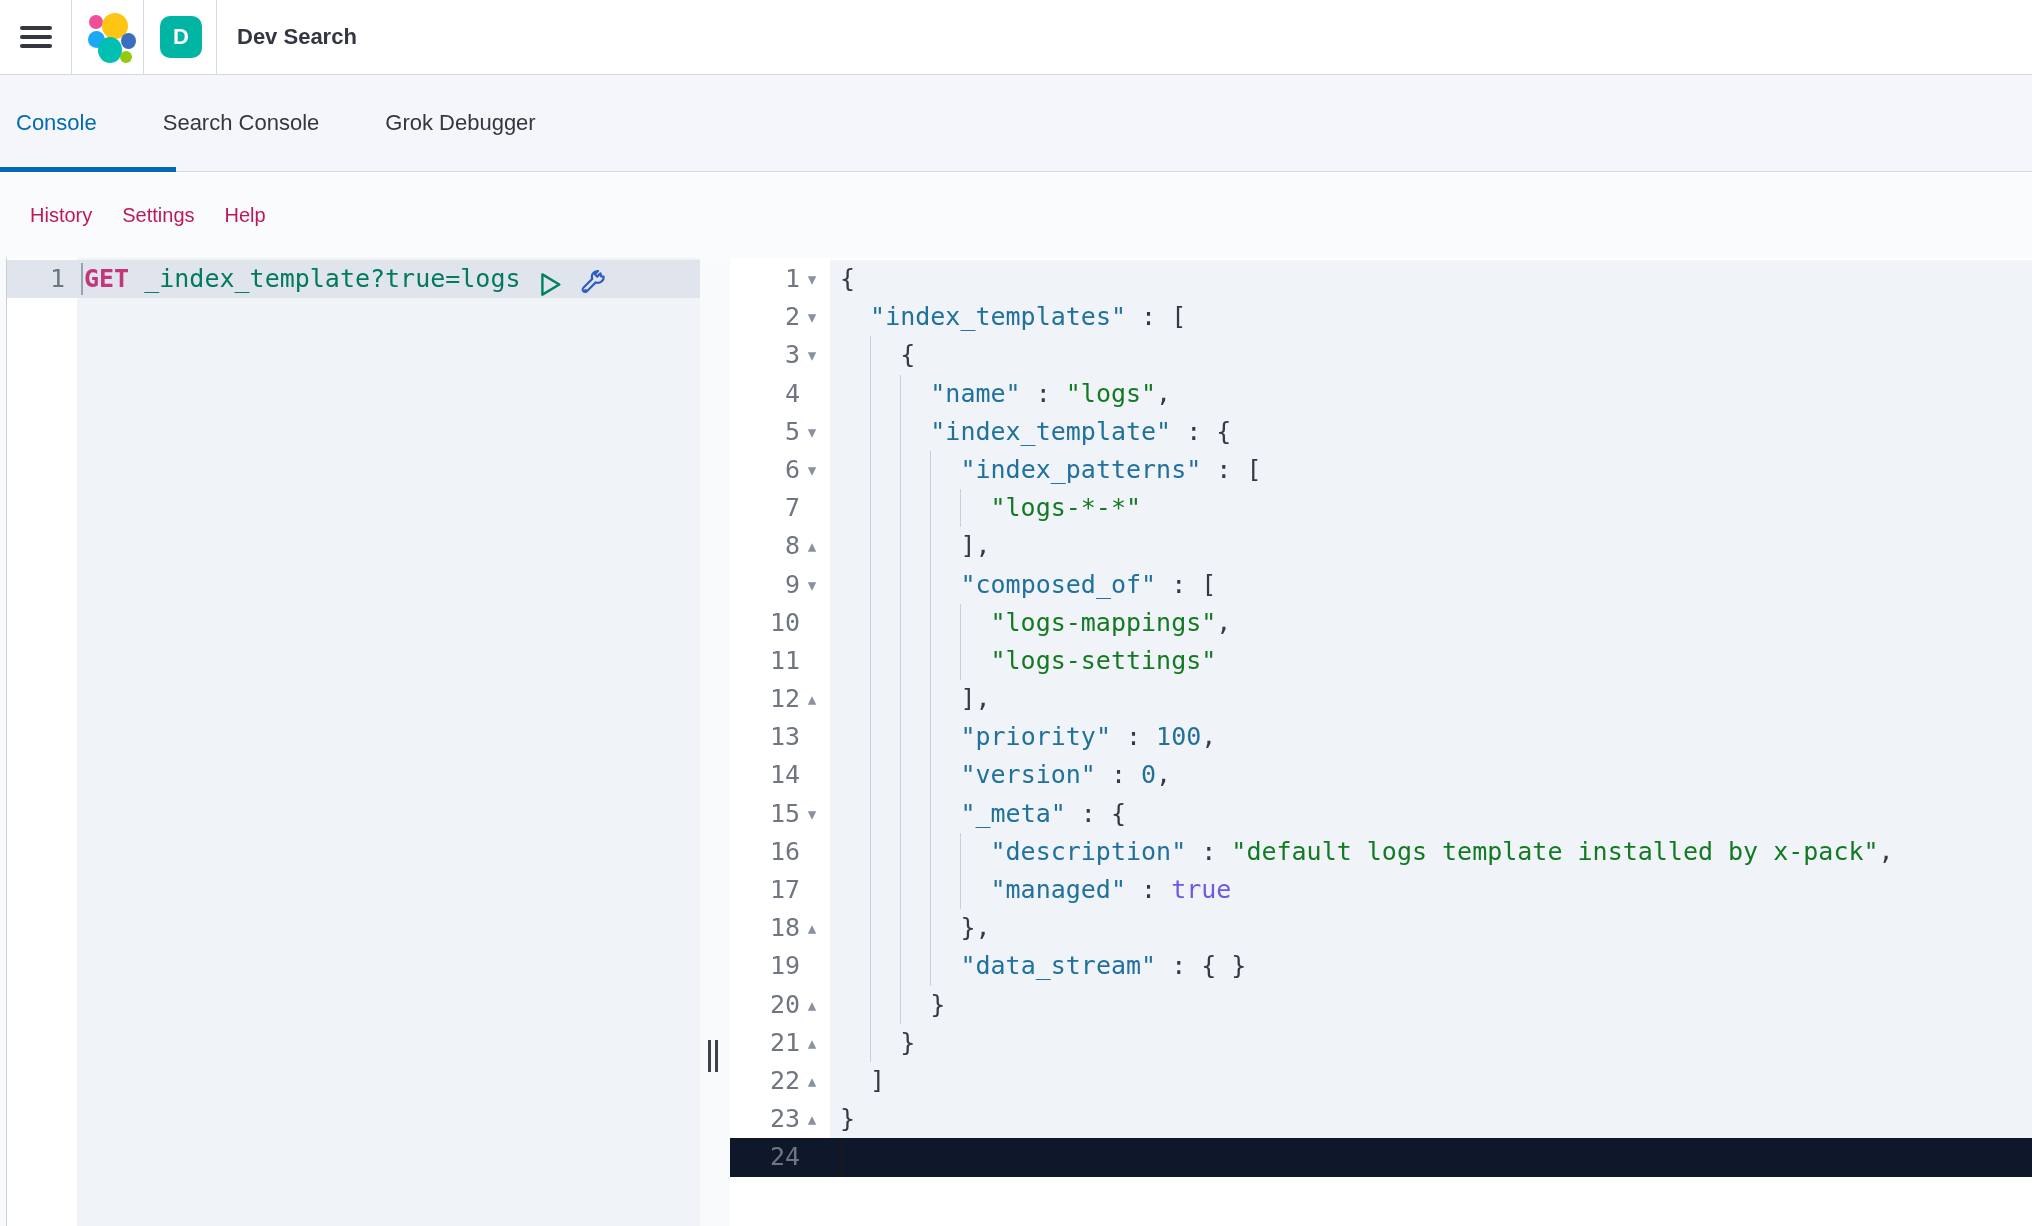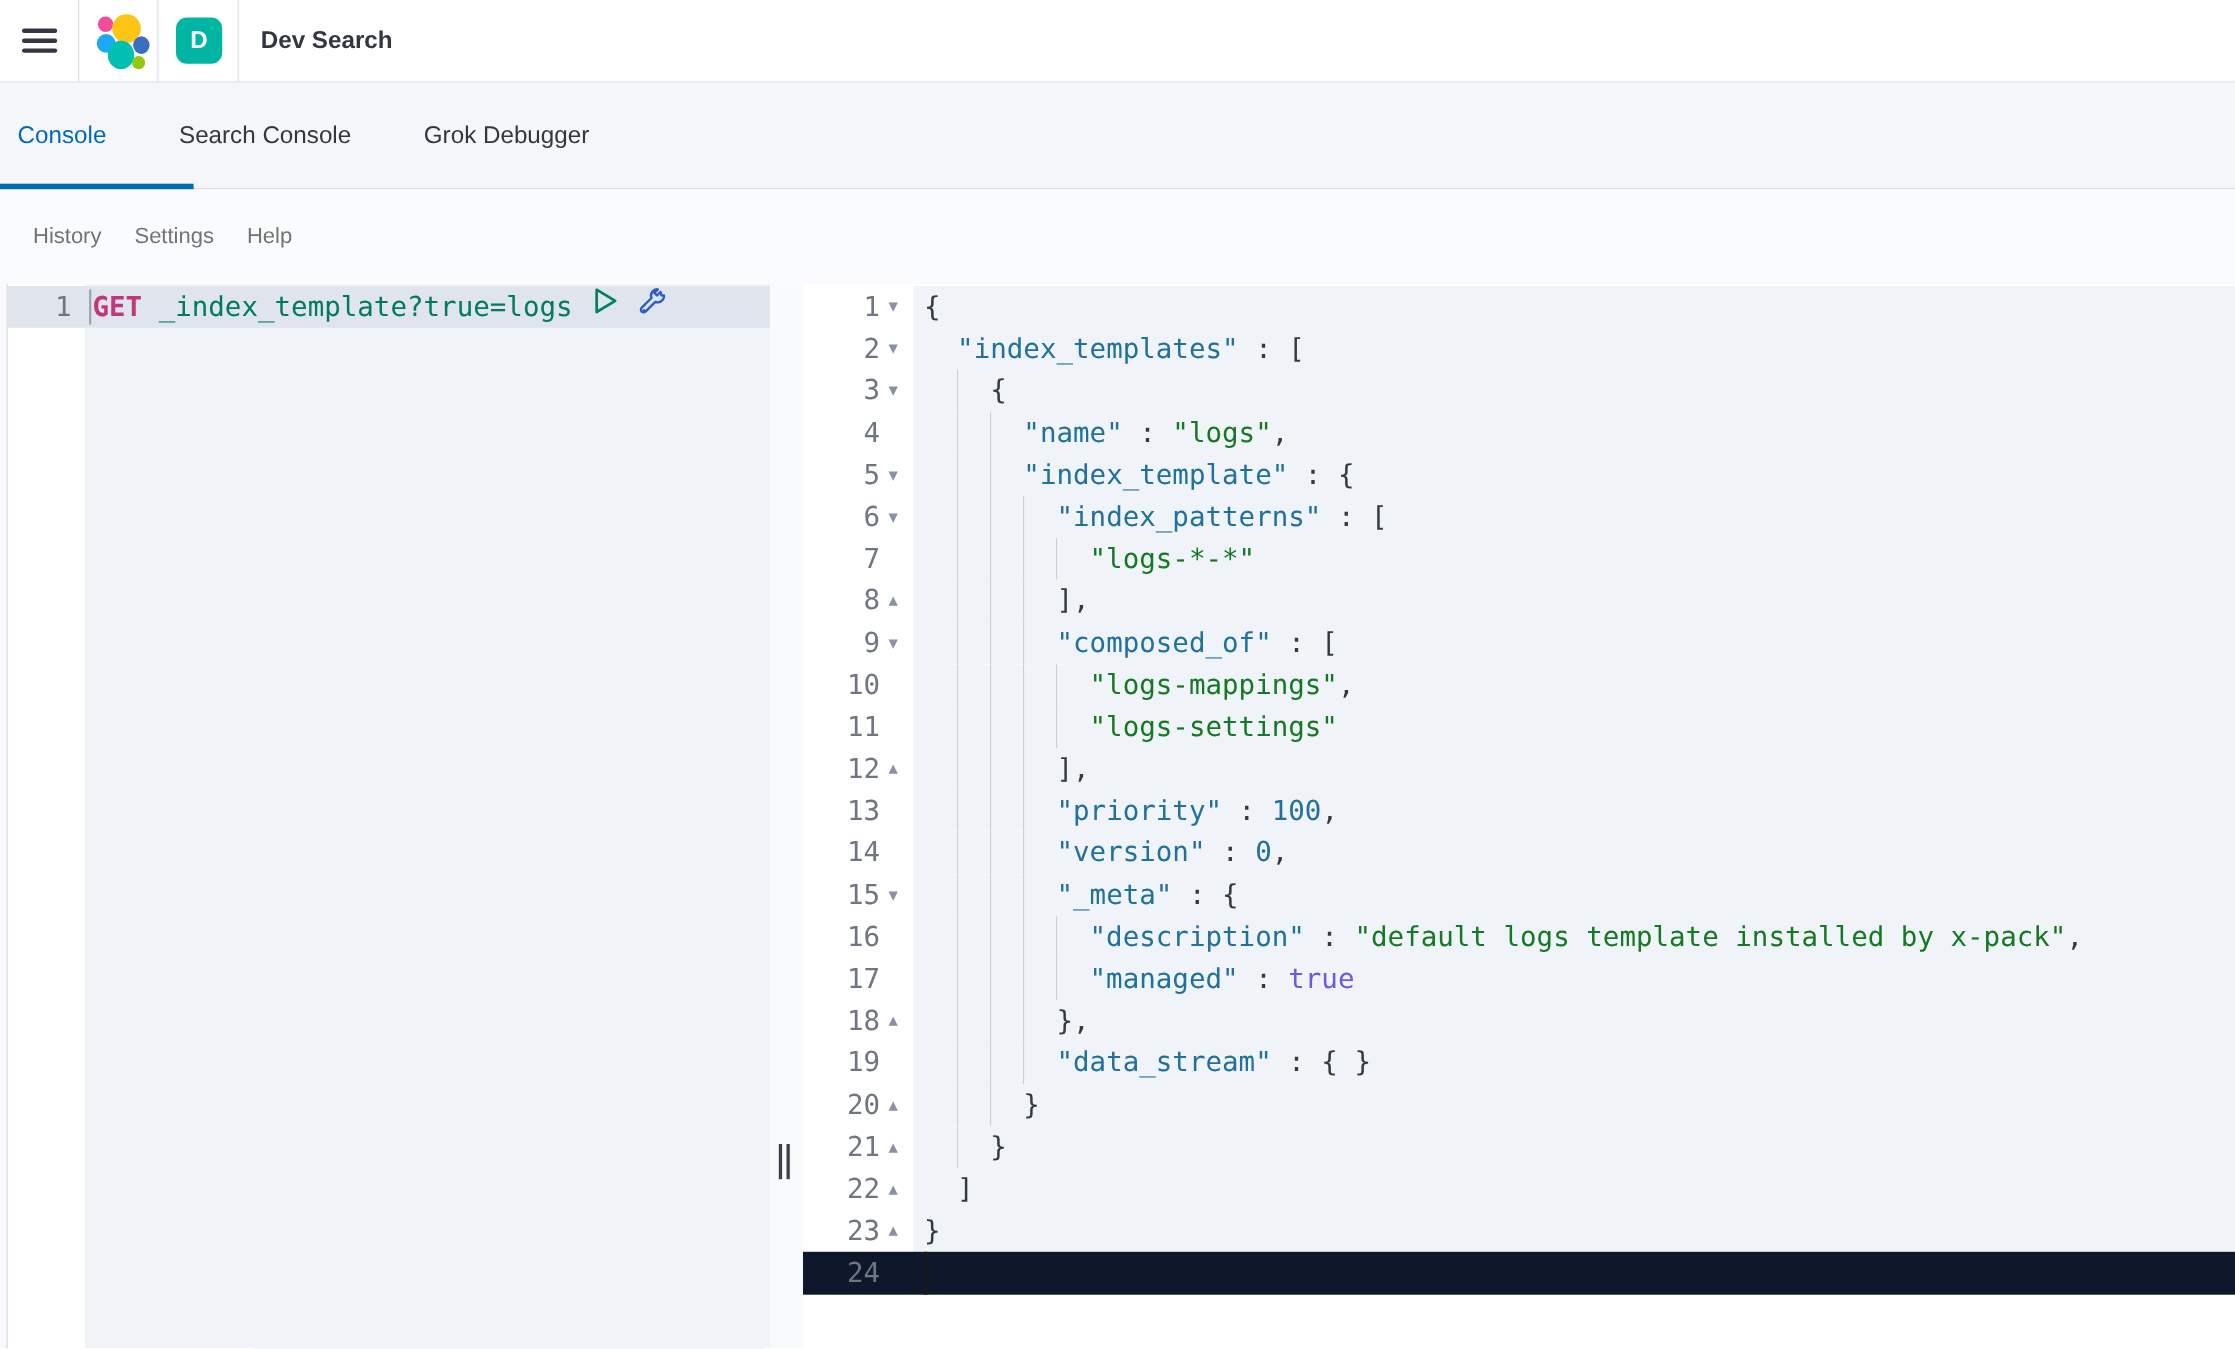--- a/index.html
+++ b/index.html
@@ -32,35 +32,35 @@
   .tab{font-size:22px;color:#343741;cursor:pointer;margin-right:66px;display:flex;align-items:center;}
   .tab.active{color:#006BB4;}
   .underline{position:absolute;left:0;bottom:-1px;width:176px;height:5px;background:#006BB4;}
   .beta{margin-left:30px;height:44px;border:1px solid #c9d1dc;border-radius:22px;background:#fff;
         display:flex;align-items:center;padding:0 25px;font-size:17px;font-weight:bold;
         letter-spacing:0.5px;color:#343741;}
 
   
   .toolbar{position:absolute;left:0;top:173px;right:0;height:85px;background:#fafbfd;
            display:flex;align-items:center;padding-left:30px;box-sizing:border-box;}
-  .tool{font-size:20px;color:#737373;margin-right:30px;cursor:pointer;}
+  .tool{font-size:20px;color:#be185d;margin-right:30px;cursor:pointer;}
 
   
   .workspace{position:absolute;left:0;top:258px;right:0;bottom:0;}
   .mono{font-family:"DejaVu Sans Mono",monospace;font-size:25px;line-height:38.2px;white-space:pre;}
 
   
   .ed-left{position:absolute;left:0;top:0;bottom:0;width:700px;background:#f0f3f7;}
   .left-strip{position:absolute;left:0;top:0;bottom:0;width:6px;background:#f8fafc;
               border-right:1px solid #c9d0dc;}
   .ed-left .gutter-col{position:absolute;left:7px;top:0;bottom:0;width:70px;background:#fff;}
   .req-row{position:absolute;left:7px;right:0;top:2px;height:38.2px;background:#e0e5ed;
            display:flex;align-items:center;}
   .req-num{width:70px;box-sizing:border-box;text-align:right;padding-right:12px;color:#6f7681;}
-  .req-code{position:relative;padding-left:7px;display:flex;align-items:flex-start;}
+  .req-code{position:relative;padding-left:7px;display:flex;align-items:flex-end;}
   .req-cursor{position:absolute;left:4px;top:3px;bottom:3px;width:2px;background:#9aa2b0;}
   .tk-method{color:#c2367e;font-weight:bold;}
   .tk-url{color:#017a5f;}
   .req-icon{display:inline-flex;align-items:center;cursor:pointer;}
   .play-icon{margin-left:16px;}
   .wrench-icon{margin-left:14px;}
 
   
   .splitter{position:absolute;left:700px;top:0;bottom:0;width:30px;background:#f9fafc;cursor:col-resize;}
   .grab{position:absolute;left:8px;top:782px;height:32px;display:flex;}

